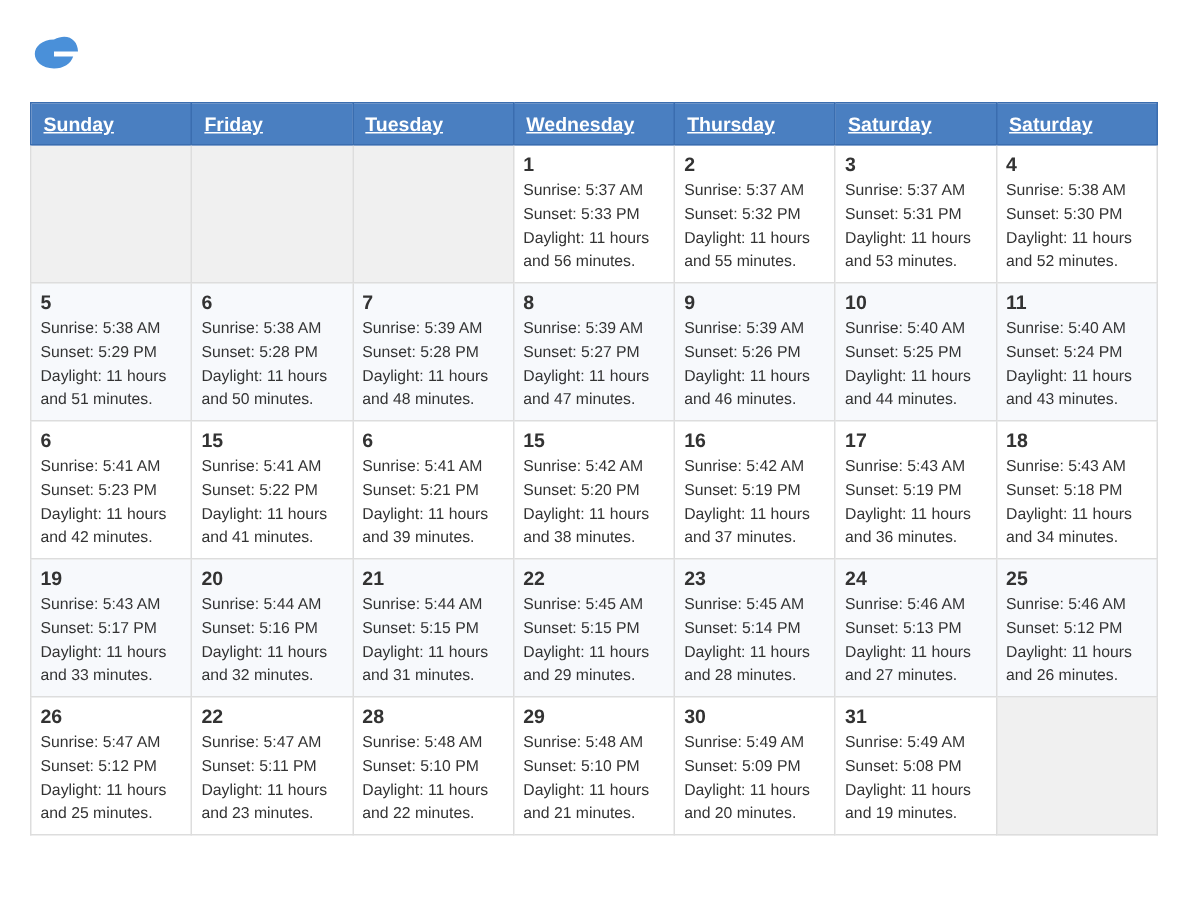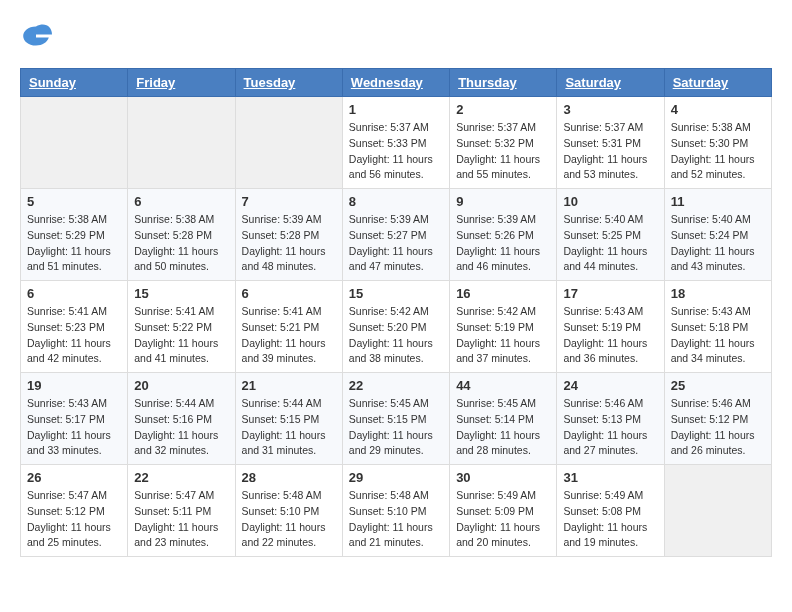--- a/index.html
+++ b/index.html
@@ -263,21 +263,21 @@
 Sunset: 5:15 PM
 Daylight: 11 hours and 31 minutes.</div>
         </td>
         <td>
           <span class="day-number">22</span>
           <div class="day-info" style="white-space: pre-line;">Sunrise: 5:45 AM
 Sunset: 5:15 PM
 Daylight: 11 hours and 29 minutes.</div>
         </td>
         <td>
-          <span class="day-number">44</span>
+          <span class="day-number">23</span>
           <div class="day-info" style="white-space: pre-line;">Sunrise: 5:45 AM
 Sunset: 5:14 PM
 Daylight: 11 hours and 28 minutes.</div>
         </td>
         <td>
           <span class="day-number">24</span>
           <div class="day-info" style="white-space: pre-line;">Sunrise: 5:46 AM
 Sunset: 5:13 PM
 Daylight: 11 hours and 27 minutes.</div>
         </td>

